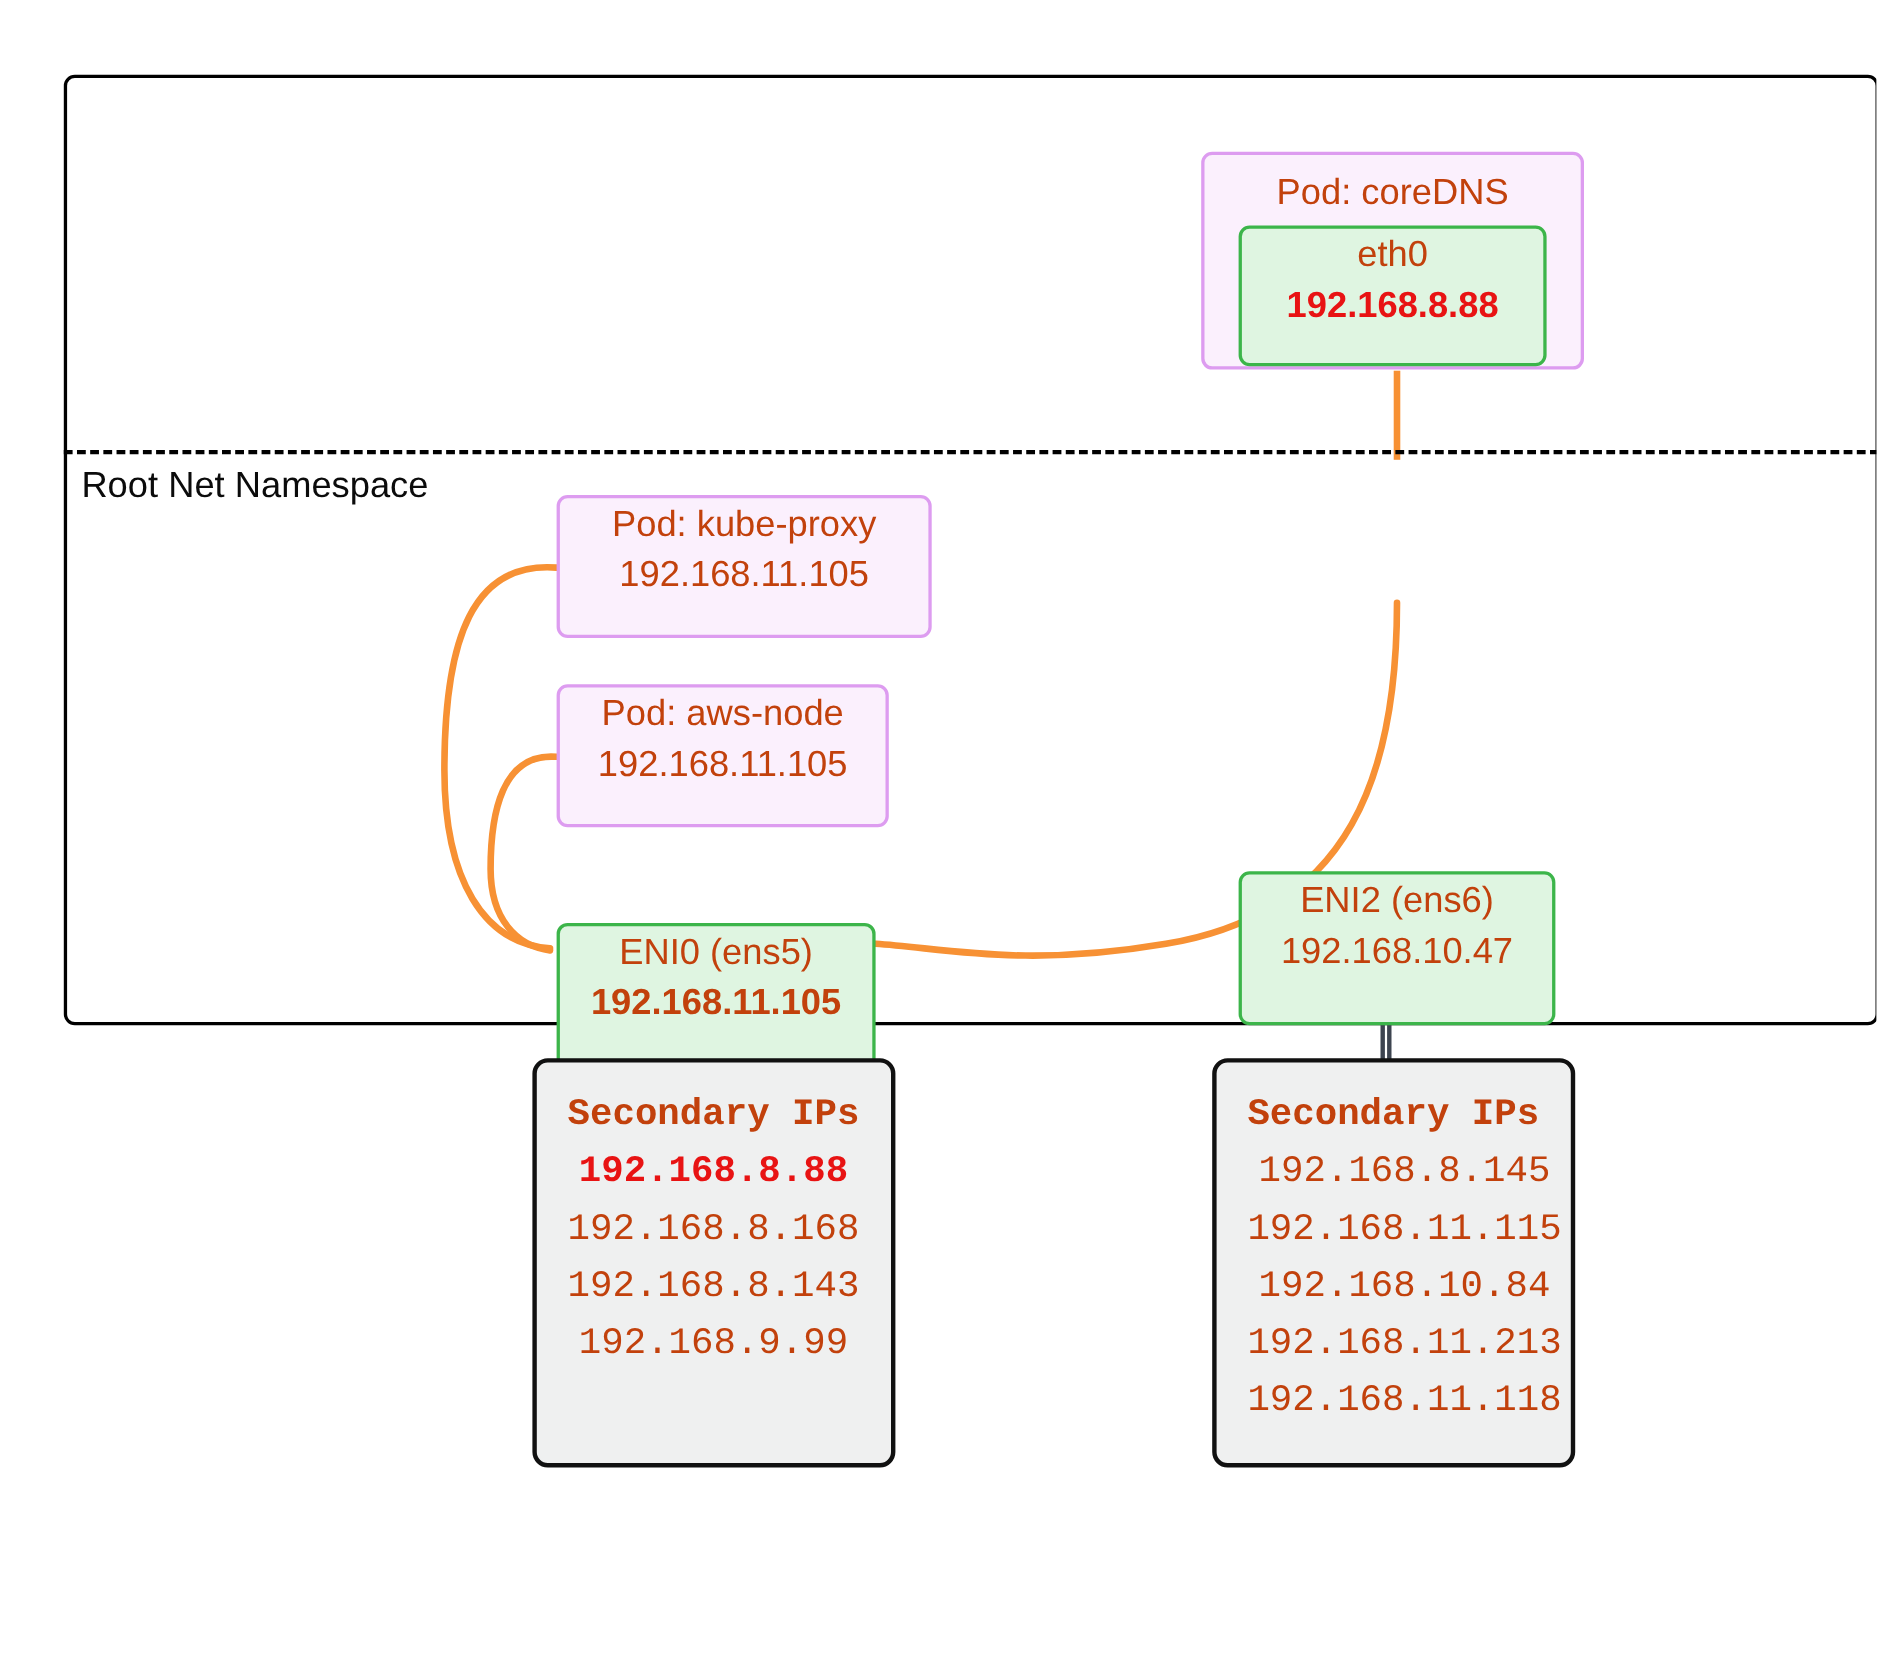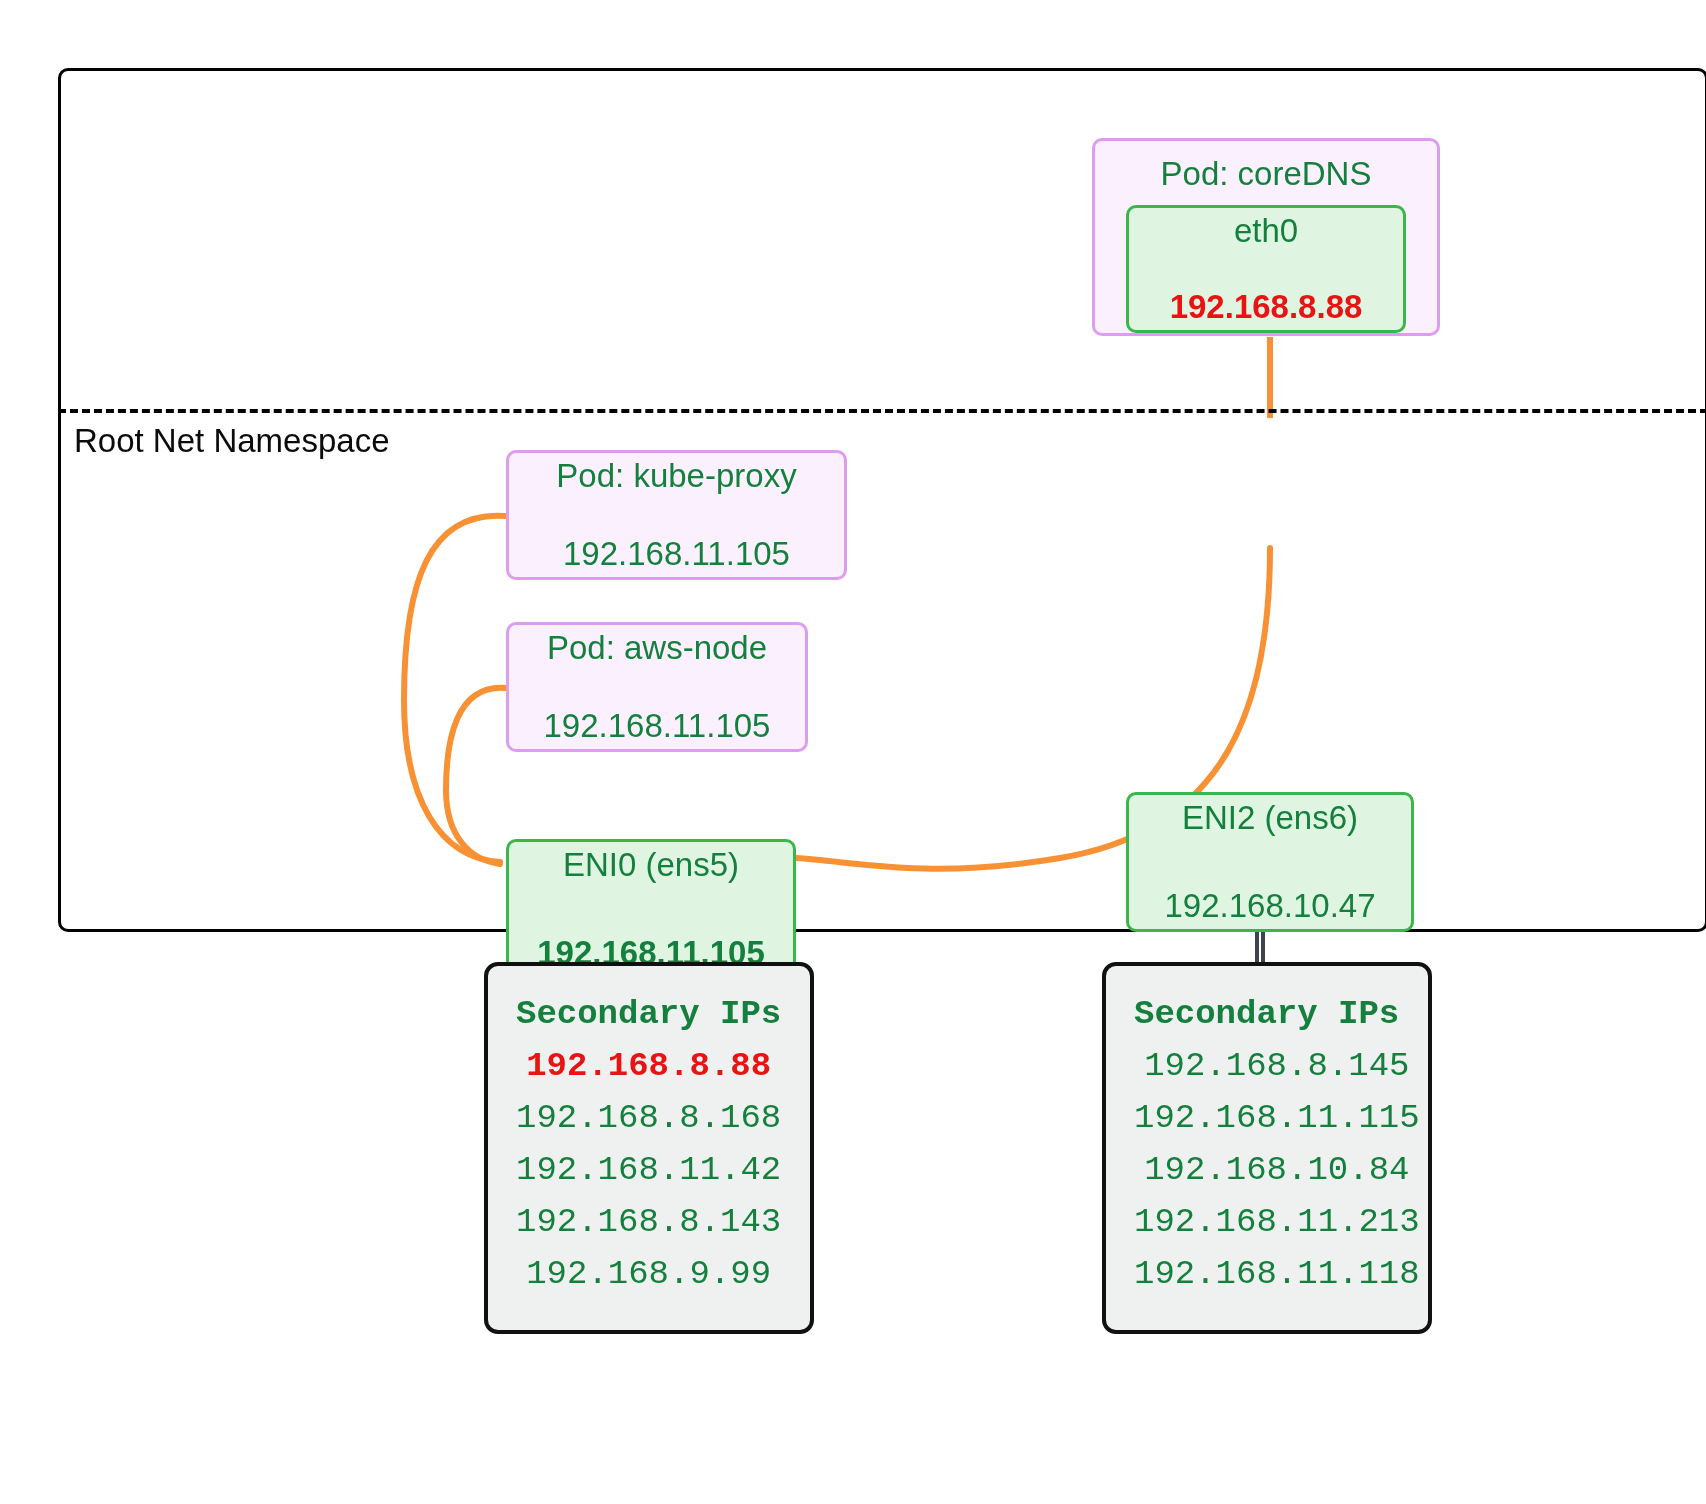--- a/index.html
+++ b/index.html
@@ -54,28 +54,28 @@
   }
 
   
   .node {
     position: absolute;
     box-sizing: border-box;
     border-radius: 10px;
     display: flex;
     flex-direction: column;
     align-items: center;
-    justify-content: space-between;
+    justify-content: flex-start;
     z-index: 7;
     text-align: center;
   }
   .node .ln {
     font-size: 33px;
     line-height: 46px;
-    color: #15803d;
+    color: #c2410c;
     white-space: nowrap;
   }
   .node .ln.bold { font-weight: bold; }
   .node .ln.red  { color: #e81313; font-weight: bold; }
 
   .pod-box {
     background: #fbf0fd;
     border: 3px solid #dd9cf0;
   }
   .eni-box {
@@ -183,21 +183,20 @@
   <div class="node eni-box" id="eni2-box">
     <div class="ln">ENI2 (ens6)</div>
     <div class="ln">192.168.10.47</div>
   </div>
 
   <div class="node ip-box" id="secondary-left">
     <div class="ln title">Secondary IPs</div>
     <div>
         <div class="ln red">192.168.8.88</div>
         <div class="ln">192.168.8.168</div>
-        <div class="ln">192.168.11.42</div>
         <div class="ln">192.168.8.143</div>
         <div class="ln">192.168.9.99</div>
       </div>
   </div>
 
   <div class="node ip-box" id="secondary-right">
     <div class="ln title">Secondary IPs</div>
     <div>
         <div class="ln">192.168.8.145</div>
         <div class="ln">192.168.11.115</div>

